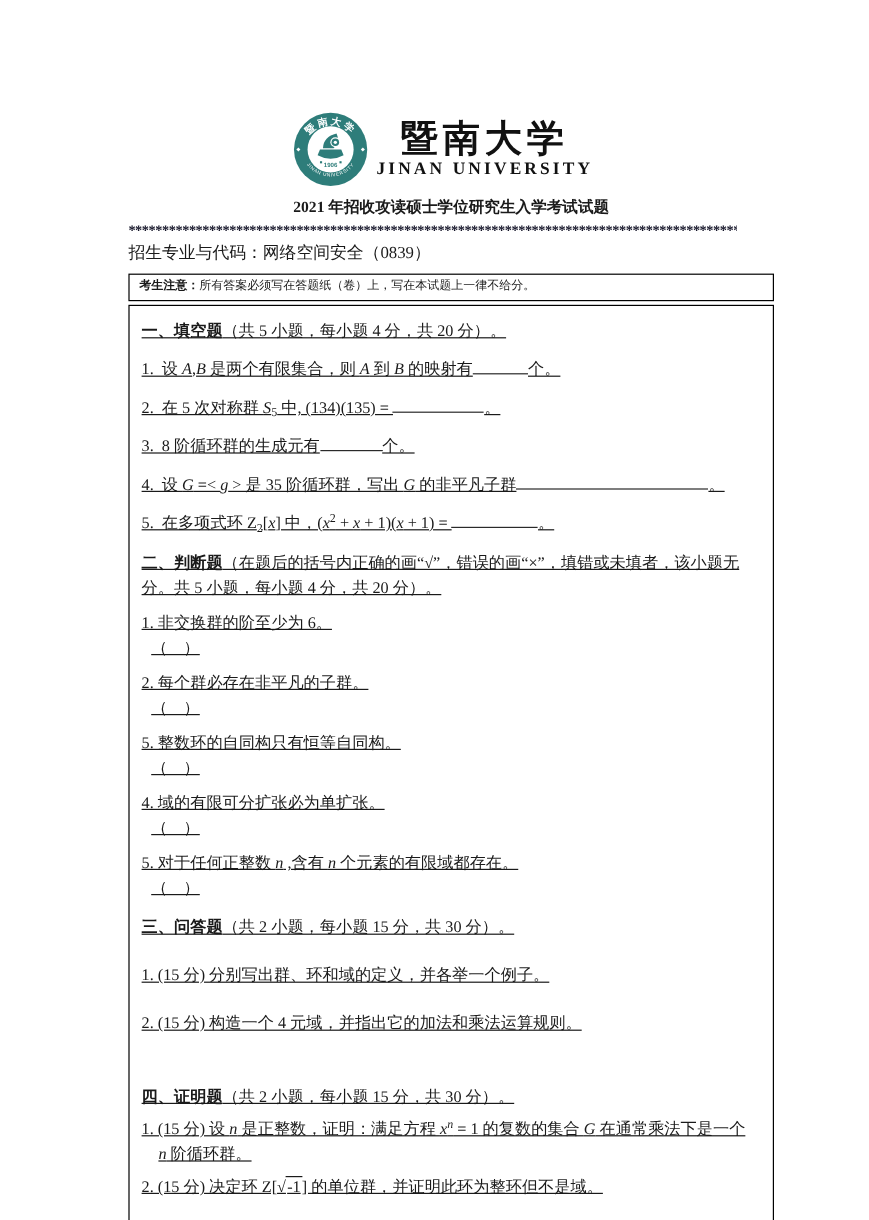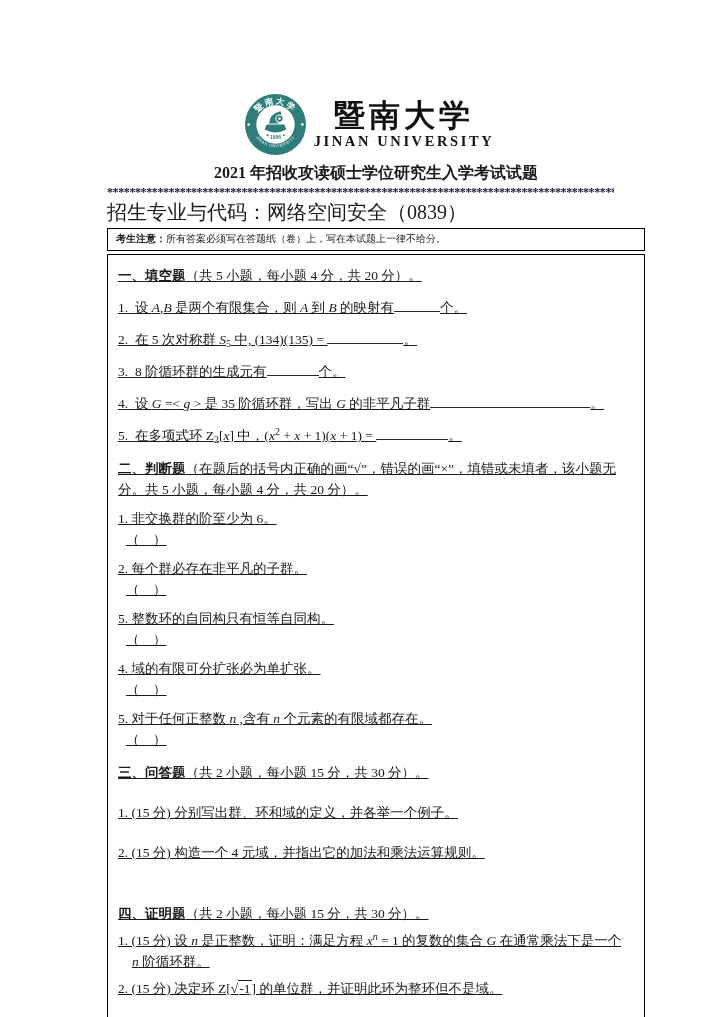--- a/index.html
+++ b/index.html
@@ -23,29 +23,29 @@
     font-size: 31px; font-weight: 900; letter-spacing: 4px;
     line-height: 34px; color: #111;
   }
   .uni-en {
     font-size: 14.5px; font-weight: 600; letter-spacing: 2.6px;
     line-height: 17px; color: #111;
   }
 
   
   .title {
-    text-align: center; font-size: 16px; font-weight: bold;
+    text-align: center; font-size: 13px; font-weight: bold;
     margin-top: 7px; line-height: 20px;
   }
   .stars {
     margin-top: 3px; width: 507px; overflow: hidden;
     white-space: nowrap; font-size: 12px; font-weight: bold;
     letter-spacing: -0.4px; line-height: 12px; color: #141428;
   }
-  .meta { font-size: 20px; line-height: 18px; }
+  .meta { font-size: 14px; line-height: 18px; }
   .meta.major { margin-top: 5px; }
   .meta.subject { margin-top: 17px; }
 
   
   .notice-box {
     margin-top: 7px; border: 1px solid #000;
     width: 538px; padding: 2px 8px 3px 8px;
     font-size: 10px; line-height: 16px;
   }
   .main-box {

